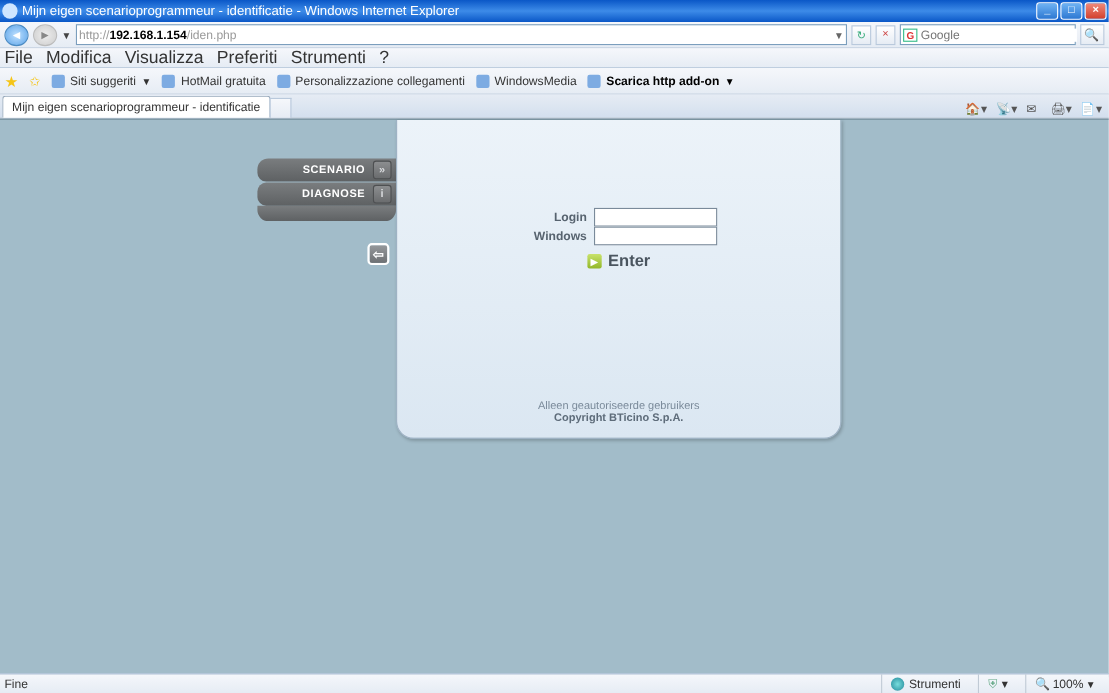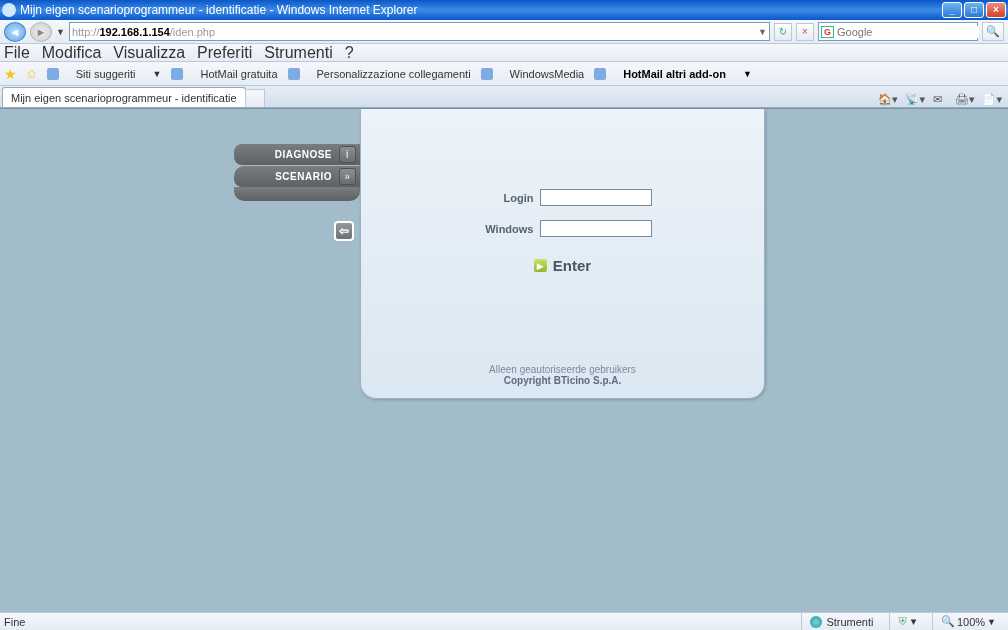--- a/index.html
+++ b/index.html
@@ -29,21 +29,21 @@
 .search-box input { border: none; outline: none; flex: 1; font-size: 11px; color: #999; }
 .mag-btn { width: 22px; height: 19px; background: linear-gradient(#fff, #e6ecf4); border: 1px solid #b9c9dc; display: flex; align-items: center; justify-content: center; }
 
 
 .menubar { height: 18px; background: linear-gradient(#f5f7fb, #e6ecf4); border-bottom: 1px solid #b9c9dc; display: flex; align-items: center; padding: 0 4px; gap: 12px; font-size: 16px; color: #333; }
 
 
 .linksbar { height: 24px; background: linear-gradient(#f5f7fb, #e6ecf4); border-bottom: 1px solid #b9c9dc; display: flex; align-items: center; padding: 0 4px; gap: 10px; font-size: 11px; color: #333; }
 .fav-star { color: #f5c518; font-size: 14px; }
 .add-star { color: #f5c518; font-size: 12px; }
-.link-item { display: flex; align-items: center; gap: 17px; }
+.link-item { display: flex; align-items: center; gap: 5px; }
 .link-icon { width: 12px; height: 12px; background: #7dabe2; border-radius: 2px; display: inline-block; }
 .bold-link { font-weight: bold; color: #000; }
 
 
 .tabbar { height: 22px; background: linear-gradient(#e6ecf4, #d3dfee); border-bottom: 1px solid #9ab; display: flex; align-items: flex-end; padding: 0 2px; }
 .tab-active { height: 20px; background: #fff; border: 1px solid #9ab; border-bottom: none; border-radius: 3px 3px 0 0; padding: 2px 8px; font-size: 11px; color: #333; display: flex; align-items: center; gap: 4px; }
 .tab-blank { width: 20px; height: 18px; border: 1px solid #b9c9dc; border-bottom: none; margin-left: -1px; background: linear-gradient(#f5f7fb, #e6ecf4); }
 .tab-tools { margin-left: auto; display: flex; gap: 8px; padding-right: 4px; align-items: center; font-size: 11px; color: #555; }
 .tool-icon { width: 14px; height: 14px; display: inline-block; }
 
@@ -59,21 +59,21 @@
 
 .back-sq { position: absolute; left: 334px; top: 112px; width: 20px; height: 20px; background: linear-gradient(#95989b, #6d7073); border: 2px solid #fff; border-radius: 4px; display: flex; align-items: center; justify-content: center; color: #fff; font-size: 12px; font-weight: bold; }
 
 
 .main-panel { position: absolute; left: 360px; top: 0; width: 405px; height: 290px; background: linear-gradient(to bottom, #ecf3f9, #dbe7f2); border-radius: 0 0 16px 16px; box-shadow: 1px 1px 3px rgba(0,0,0,.2); border: 1px solid #9fb2c4; border-top: none; }
 .panel-header { height: 32px; background: linear-gradient(to bottom, #84878a, #6a6d70 50%, #5d6063); border-radius: 0 0 0 0; position: relative; display: flex; align-items: center; }
 .panel-header::after { content: ""; position: absolute; right: 0; bottom: -14px; width: 160px; height: 14px; background: linear-gradient(to bottom, #6a6d70, #5d6063); border-radius: 0 0 14px 14px; }
 .panel-title { color: #fff; font-weight: bold; font-style: italic; font-size: 14px; letter-spacing: 1px; margin-left: 20px; }
 .panel-logo { position: absolute; right: 14px; top: 6px; color: #d6d8da; font-size: 13px; letter-spacing: 3px; font-family: "Arial Narrow", Arial; }
 
-.login-form { margin-top: 80px; display: flex; flex-direction: column; align-items: center; gap: 14px; }
+.login-form { margin-top: 80px; display: flex; flex-direction: column; align-items: center; gap: 0; }
 .form-row { display: flex; align-items: center; gap: 6px; }
 .form-label { width: 60px; text-align: right; font-size: 11px; font-weight: bold; color: #57636f; }
 .form-input { width: 112px; height: 17px; border: 1px solid #7a8a9a; background: #fff; }
 .enter-row { display: flex; align-items: center; gap: 6px; margin-top: 6px; }
 .enter-icon { width: 13px; height: 13px; background: linear-gradient(#c8e26b, #93b82a); border-radius: 2px; display: flex; align-items: center; justify-content: center; color: #fff; font-size: 9px; }
 .enter-text { font-size: 15px; font-weight: bold; color: #4a555f; }
 
 .panel-footer { position: absolute; bottom: 12px; left: 0; right: 0; text-align: center; font-size: 10px; color: #7a8a9a; }
 .panel-footer .copy { font-weight: bold; color: #5e6c7a; }
 
@@ -150,48 +150,48 @@
   <span class="link-item">
       <span class="link-icon"></span>
       <span>Personalizzazione collegamenti</span>
     </span>
   <span class="link-item">
       <span class="link-icon"></span>
       <span>WindowsMedia</span>
     </span>
   <span class="link-item bold-link">
       <span class="link-icon"></span>
-      <span>HotMail altri add-on</span>
+      <span>Scarica http add-on</span>
       <span style="font-size:9px"> ▼</span>
     </span>
 </div>
 
 <div class="tabbar">
   <div class="tab-active">
     <span>Mijn eigen scenarioprogrammeur - identificatie</span>
   </div>
   <div class="tab-blank"></div>
   <div class="tab-tools">
     <span><span class="tool-icon">🏠</span>▾</span>
     <span><span class="tool-icon">📡</span>▾</span>
     <span><span class="tool-icon">✉</span></span>
     <span><span class="tool-icon">🖨</span>▾</span>
     <span><span class="tool-icon">📄</span>▾</span>
   </div>
 </div>
 
 <div class="content">
   <div class="side-panel">
+    <div class="side-btn side-first">
+      <span>SCENARIO</span>
+      <span class="side-icon">»</span>
+    </div>
     <div class="side-btn">
       <span>DIAGNOSE</span>
       <span class="side-icon">i</span>
-    </div>
-    <div class="side-btn side-first">
-      <span>SCENARIO</span>
-      <span class="side-icon">»</span>
     </div>
     <div class="side-bottom-bar"></div>
   </div>
 
   <div class="back-sq">
     <span>⇦</span>
   </div>
 
   <div class="main-panel">
     <div class="login-form">

